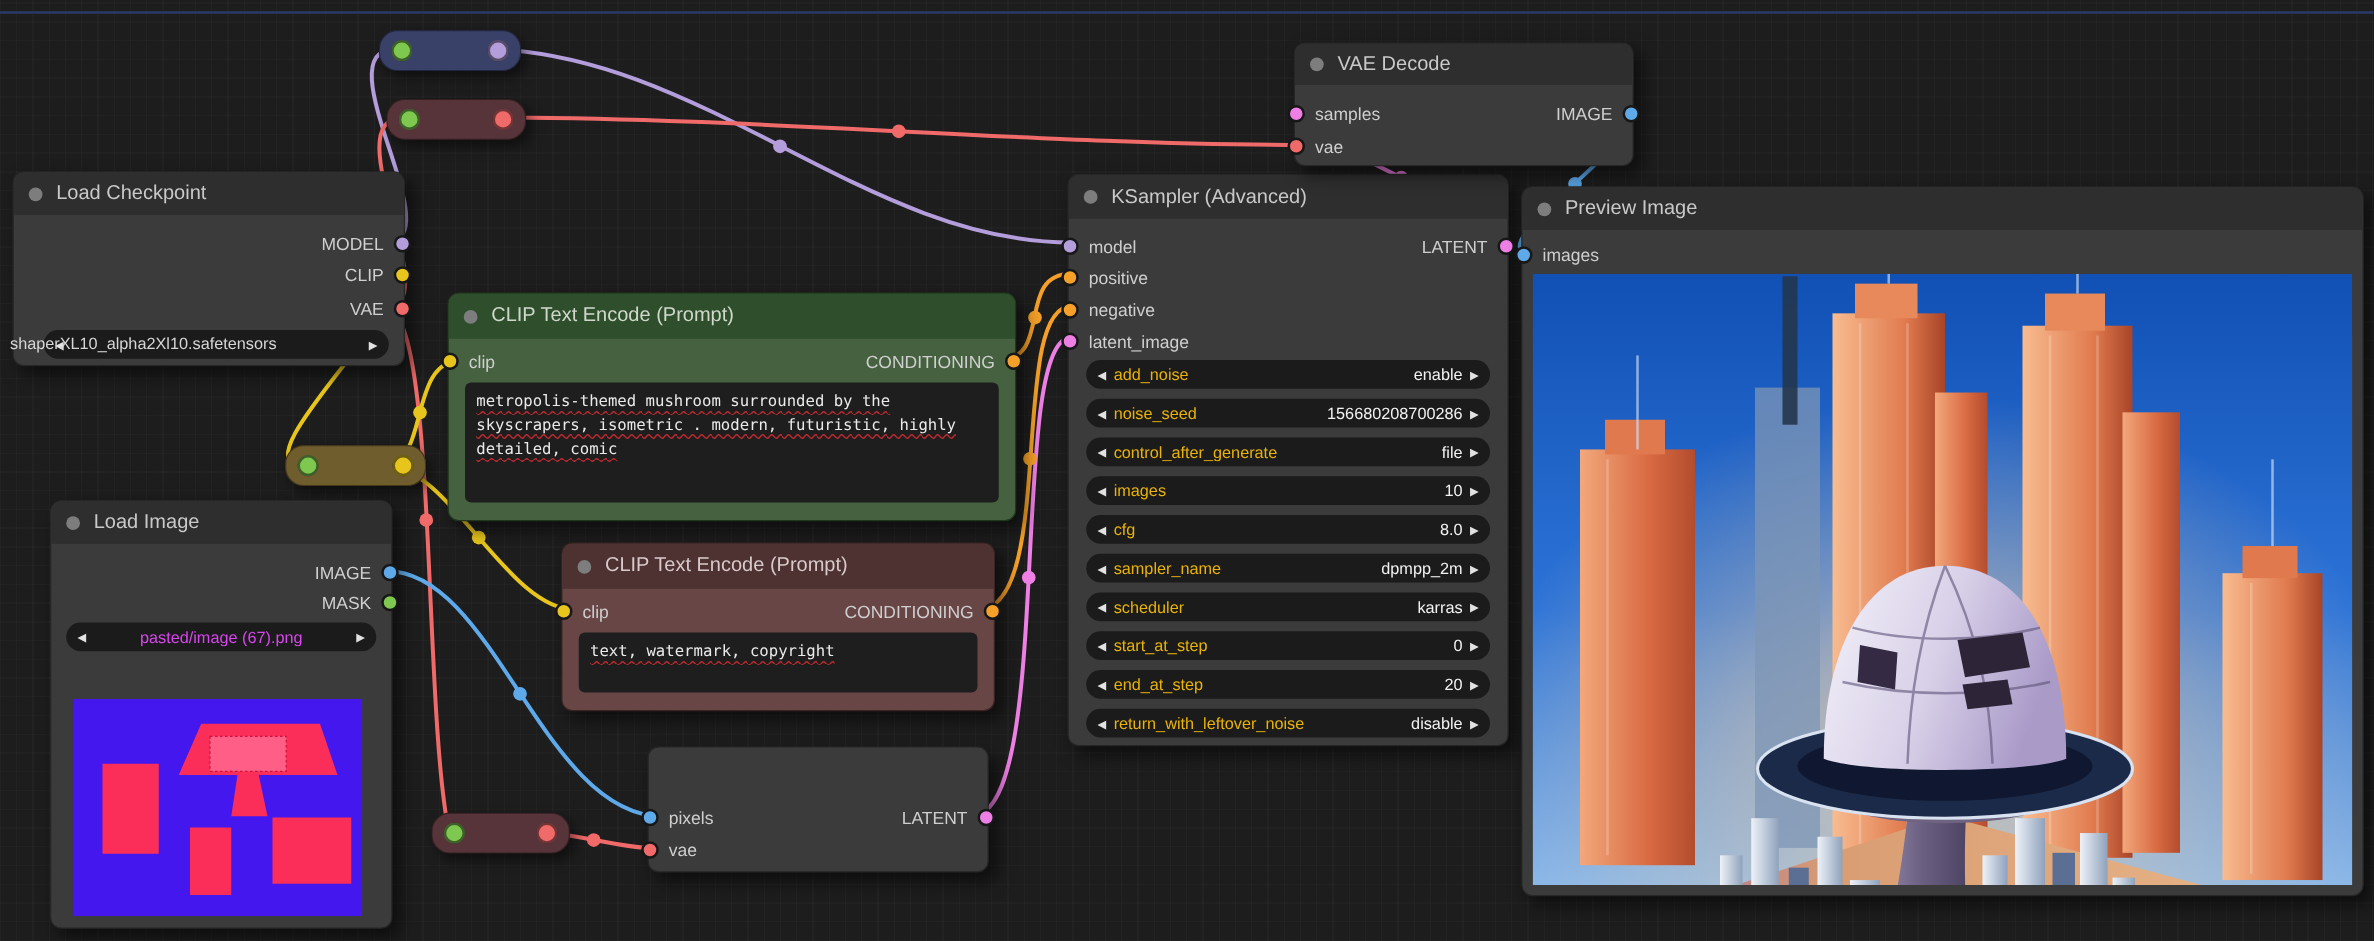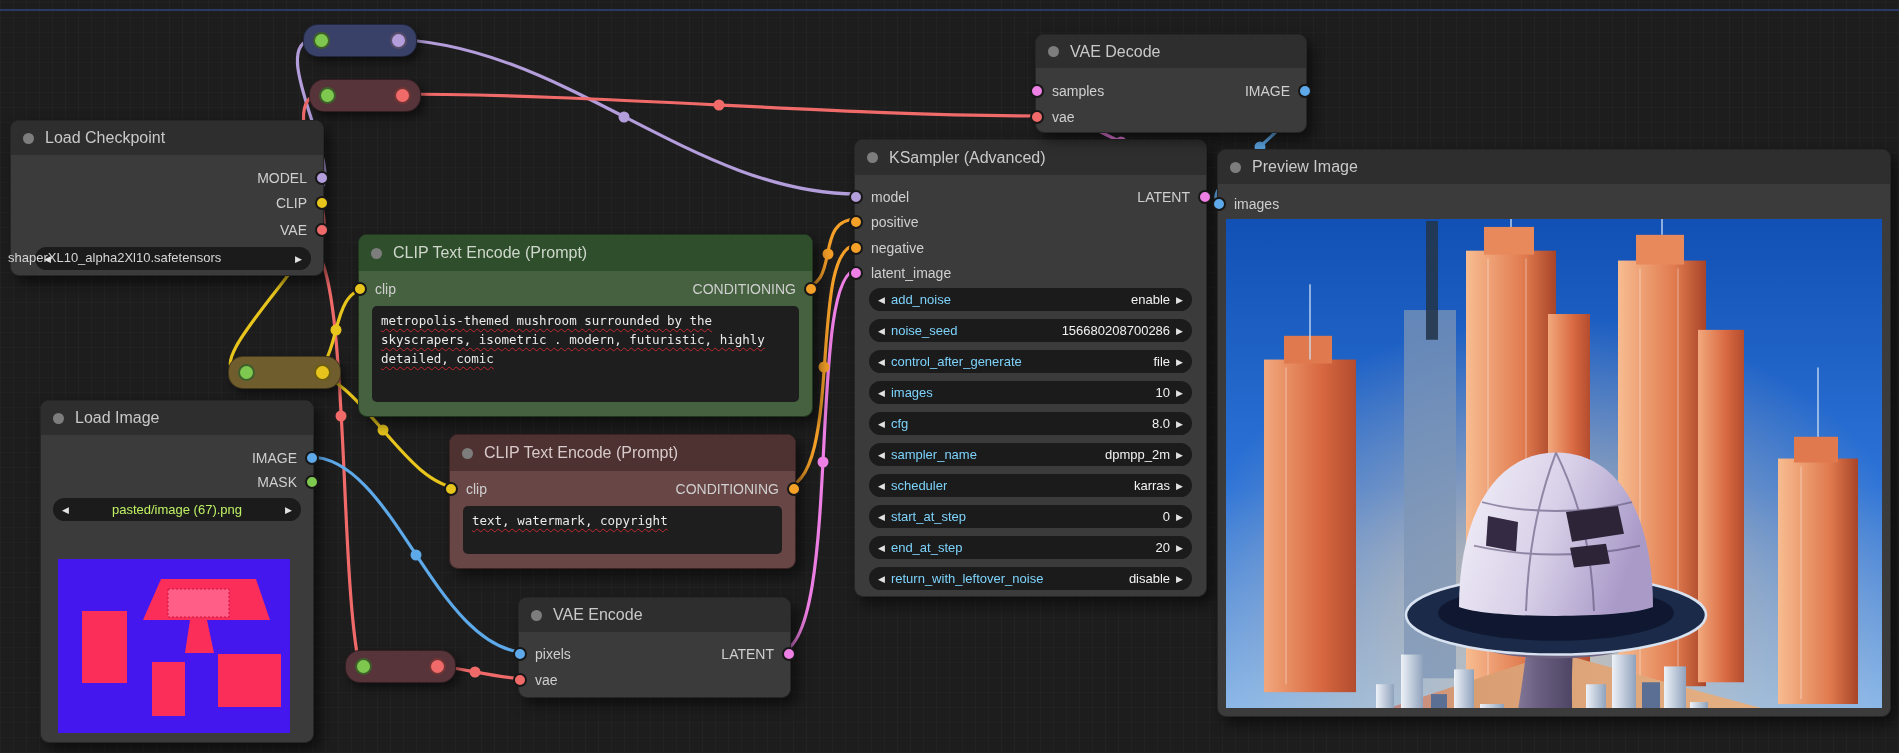--- a/index.html
+++ b/index.html
@@ -21,21 +21,21 @@
   .green{background:#45613f;border-color:#20361d;}
   .maroon .ntitle{background:#4e3131;color:#d8caca;}
   .maroon{background:#694646;border-color:#3a2323;}
   .prow{position:absolute;display:flex;align-items:center;gap:8px;height:20px;color:#cfcfcf;font-size:14px;}
   .prow.in{left:-6px;justify-content:flex-end;}
   .prow.out{right:-6px;flex-direction:row-reverse;}
   .pdot{width:10px;height:10px;border-radius:50%;border:2px solid #171717;flex:0 0 auto;}
   .combo{position:absolute;height:23px;background:#1b1b1b;border-radius:12px;display:flex;align-items:center;
          color:#c8c8c8;font-size:13px;padding:0 9px;justify-content:space-between;gap:6px;}
   .arr{font-size:9px;color:#e2e2e2;flex:0 0 auto;}
-  .wname{color:#7dd3fc;white-space:nowrap;overflow:hidden;}
+  .wname{color:#eab308;white-space:nowrap;overflow:hidden;}
   .wval{color:#f2f2f2;margin-left:auto;white-space:nowrap;}
   .textwidget{position:absolute;background:#1e1e1e;border-radius:5px;padding:6px 9px;
       font-family:"DejaVu Sans Mono",monospace;font-size:12.5px;line-height:1.5;color:#eaeaea;
       text-decoration:underline wavy rgba(206,42,48,.9) 1px;text-underline-offset:3px;overflow:hidden;}
   .btn{position:absolute;background:#232323;border:1px solid #5c5c5c;border-radius:5px;color:#dedede;
        font-size:13.5px;display:flex;align-items:center;justify-content:center;}
   .pill{position:absolute;z-index:2;height:31px;border-radius:15px;display:flex;align-items:center;
         justify-content:space-between;padding:0 9px;box-shadow:4px 5px 10px rgba(0,0,0,.5);border:1px solid rgba(0,0,0,.4);}
   .pdot-lg{width:13px;height:13px;border-radius:50%;border:2px solid rgba(10,10,10,.55);}
   .imgbox{position:absolute;overflow:hidden;}
@@ -91,21 +91,21 @@
   </div>
   <div class="pill" style="left:228px;top:356px;width:93px;background:#6f5d2e;">
     <span class="pdot-lg" style="background:#7EC850;"></span>
     <span class="pdot-lg" style="background:#E8C51D;"></span>
   </div>
   <div class="pill" style="left:345px;top:650px;width:91px;background:#56343a;">
     <span class="pdot-lg" style="background:#7EC850;"></span>
     <span class="pdot-lg" style="background:#F16A6A;"></span>
   </div>
 
-  <div class="node" style="left:10px;top:120px;width:312px;height:154px;">
+  <div class="node" style="left:10px;top:137px;width:312px;height:154px;">
     <div class="ntitle">
       <span class="cdot"></span>
       <span>Load Checkpoint</span>
     </div>
     <div class="prow out" style="top:47px;">
       <span class="pdot" style="background:#B39DDB;"></span>
       <span>MODEL</span>
     </div>
     <div class="prow out" style="top:72px;">
       <span class="pdot" style="background:#E8C51D;"></span>
@@ -130,21 +130,21 @@
     <div class="prow out" style="top:47px;">
       <span class="pdot" style="background:#5DA9E9;"></span>
       <span>IMAGE</span>
     </div>
     <div class="prow out" style="top:71px;">
       <span class="pdot" style="background:#7EC850;"></span>
       <span>MASK</span>
     </div>
     <div class="combo" style="left:12px;right:12px;top:97px;">
       <span class="arr">◀</span>
-      <span class="wname" style="color:#bef264;">pasted/image (67).png</span>
+      <span class="wname" style="color:#d946ef;">pasted/image (67).png</span>
       <span class="arr">▶</span>
     </div>
     <div class="imgbox" style="left:17px;top:158px;width:232px;height:174px;">
       <svg width="232" height="174" viewBox="0 0 232 174">
         <rect x="0" y="0" width="232" height="174" fill="#4517ef"></rect>
         <rect x="24" y="52" width="45" height="72" fill="#fb2e59"></rect>
         <polygon points="103,20 198,20 212,61 85,61" fill="#fb2e59"></polygon>
         <polygon points="132,61 149,61 156,94 127,94" fill="#fb2e59"></polygon>
         <rect x="110" y="30" width="61" height="28" fill="#ff5e86" stroke="#c81540" stroke-width="1" stroke-dasharray="2,2"></rect>
         <rect x="94" y="103" width="33" height="54" fill="#fb2e59"></rect>
@@ -183,24 +183,20 @@
     <div class="prow out" style="top:44px;">
       <span class="pdot" style="background:#F5A028;"></span>
       <span>CONDITIONING</span>
     </div>
     <div class="textwidget" style="left:13px;right:13px;top:71px;height:36px;">
       <span>text, watermark, copyright</span>
     </div>
   </div>
 
   <div class="node" style="left:518px;top:597px;width:271px;height:99px;">
-    <div class="ntitle">
-      <span class="cdot"></span>
-      <span>VAE Encode</span>
-    </div>
     <div class="prow in" style="top:46px;">
       <span class="pdot" style="background:#5DA9E9;"></span>
       <span>pixels</span>
     </div>
     <div class="prow in" style="top:72px;">
       <span class="pdot" style="background:#F16A6A;"></span>
       <span>vae</span>
     </div>
     <div class="prow out" style="top:46px;">
       <span class="pdot" style="background:#EE7FE4;"></span>

